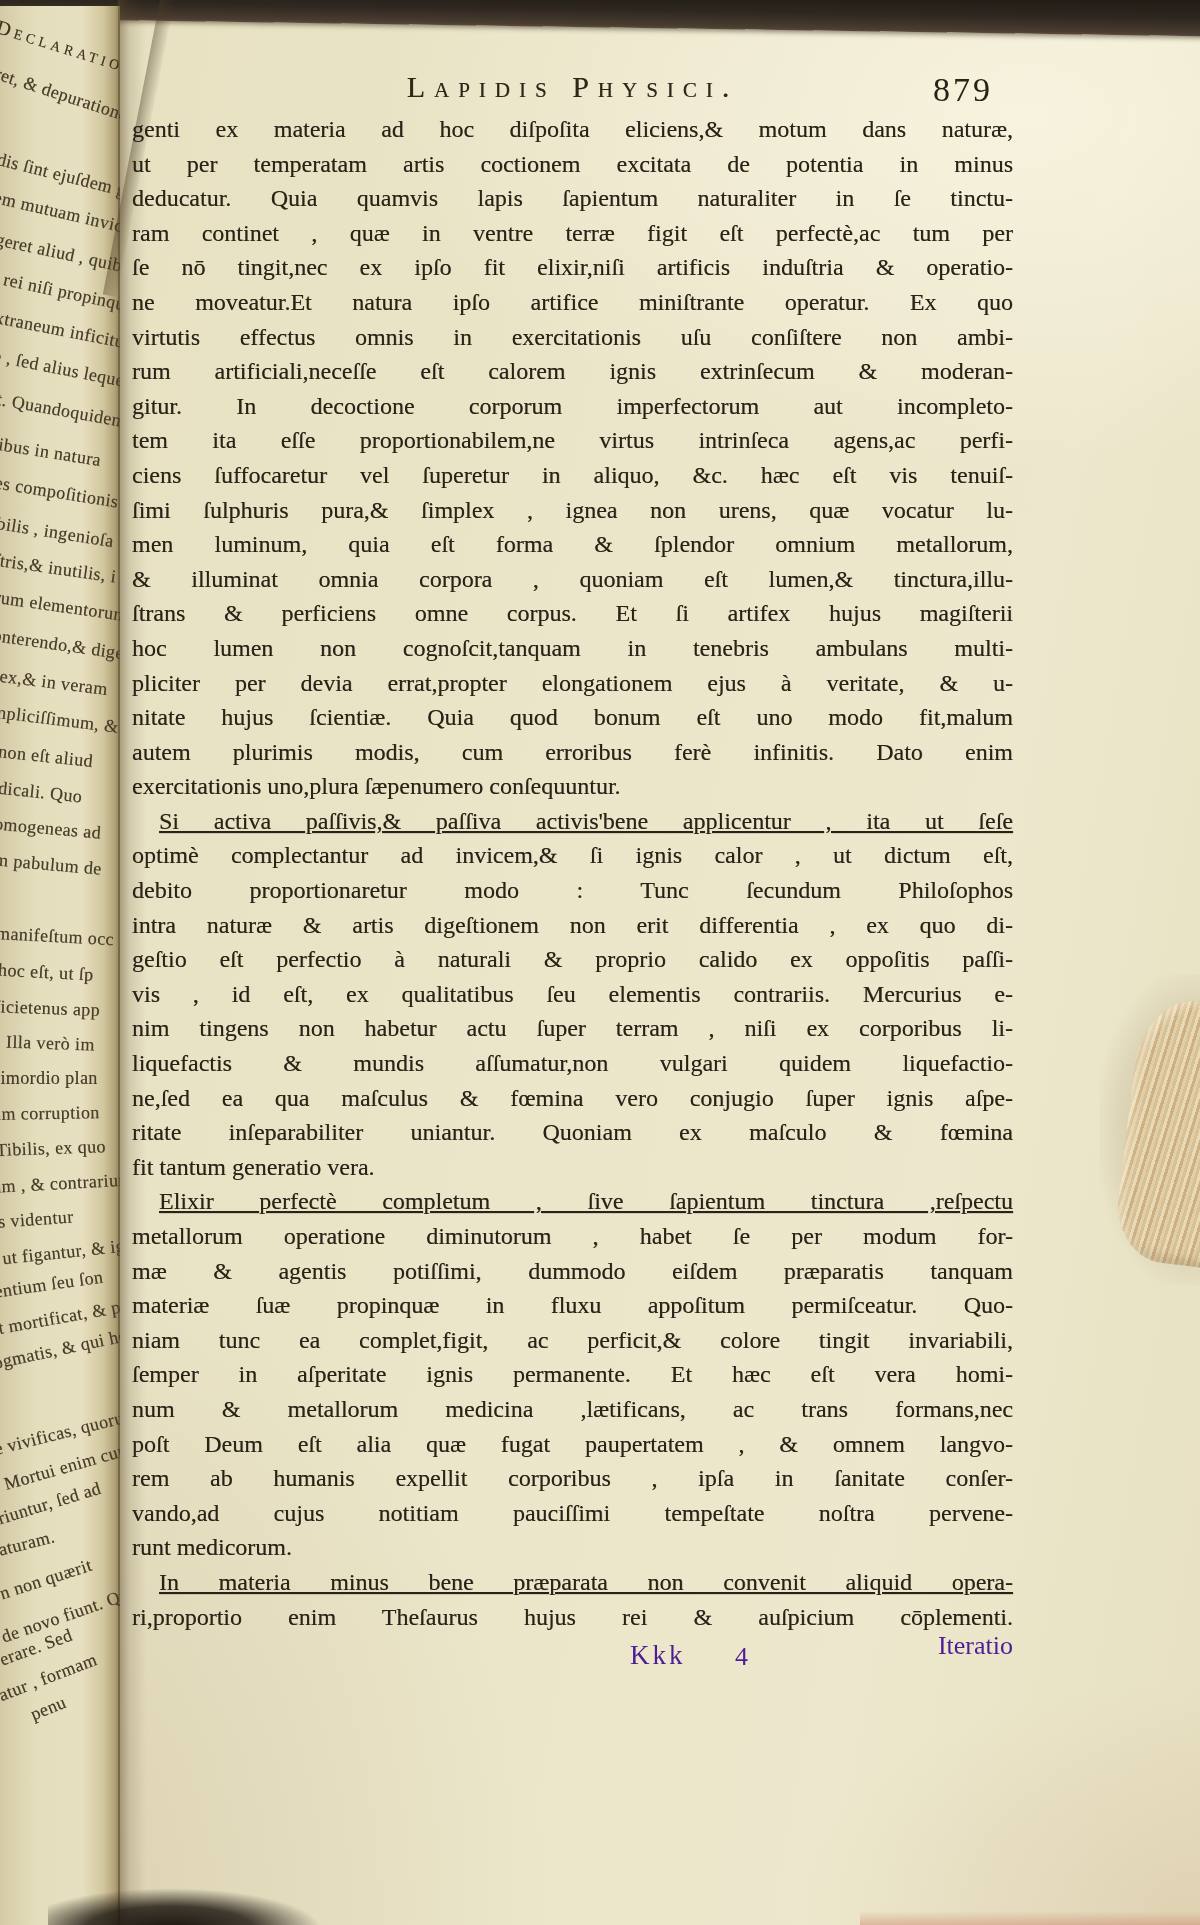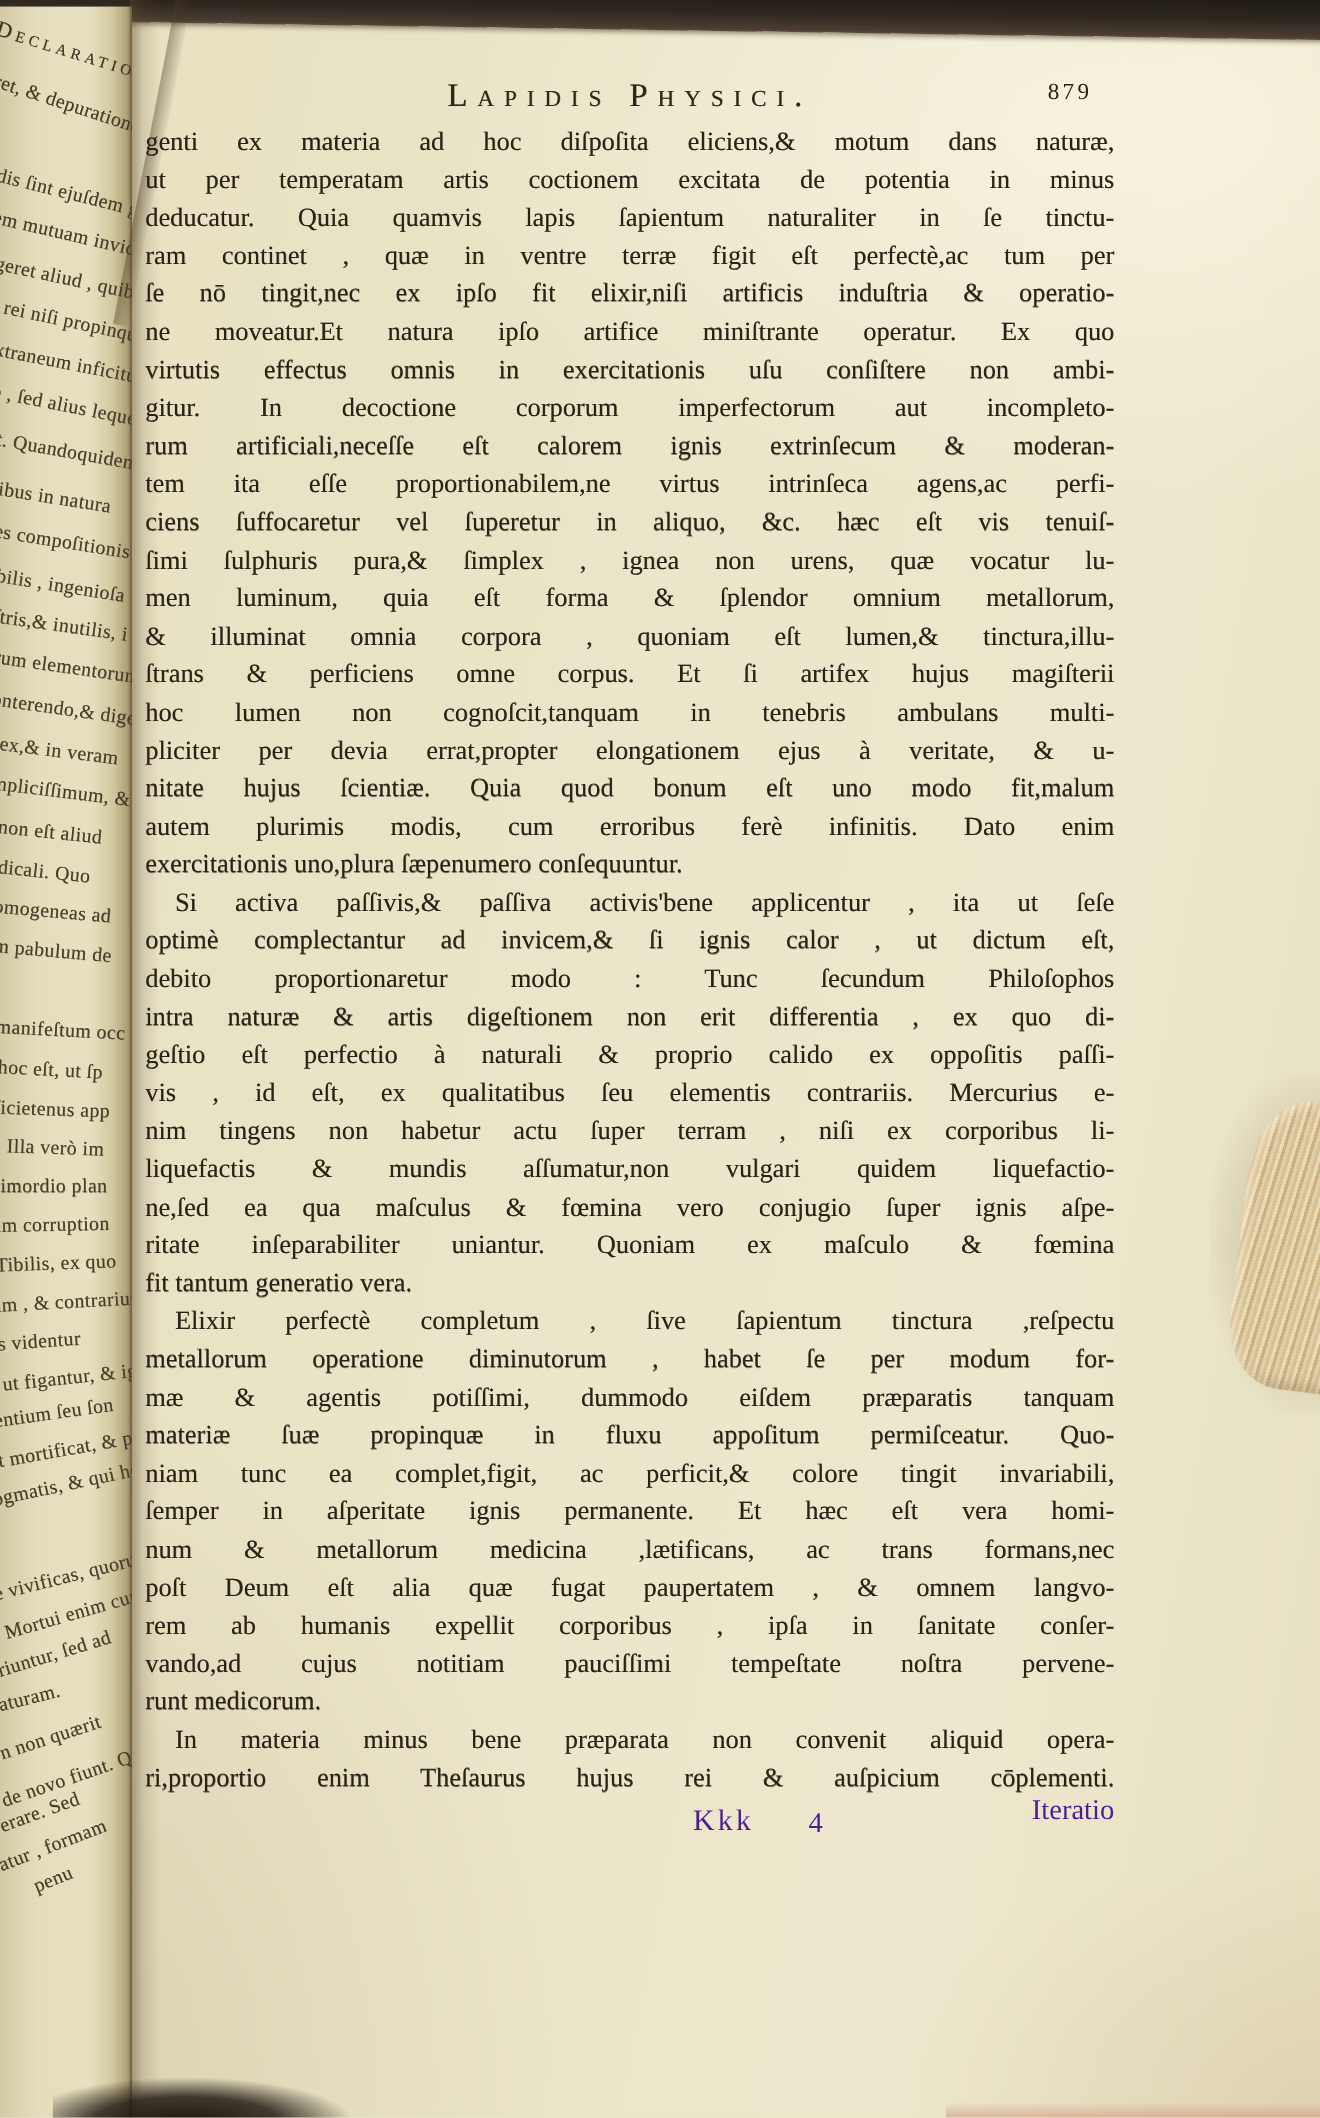--- a/index.html
+++ b/index.html
@@ -50,29 +50,29 @@
     background:linear-gradient(to right,rgba(75,60,35,0.42),rgba(75,60,35,0.05));
   }
 
   
   .text-block{position:absolute;left:132px;top:70px;width:881px;color:#2a2217;}
   .header-row{position:relative;height:42px;}
   .page-title{
     text-align:center;font-variant:small-caps;font-size:30px;letter-spacing:9px;
     color:#2e2619;text-shadow:0.4px 0.4px 0.5px rgba(46,38,25,0.5);
   }
-  .page-number{position:absolute;right:20px;top:1px;font-size:21px;letter-spacing:3px;}
+  .page-number{position:absolute;right:20px;top:1px;font-size:34px;letter-spacing:3px;}
 
   .body-lines{position:absolute;left:0;top:42px;width:881px;}
   .line{
     height:34.6px;line-height:34.6px;font-size:24px;
     text-align:justify;text-align-last:justify;
     text-shadow:0.3px 0.3px 0.4px rgba(43,34,23,0.5);
   }
-  .line.indent{padding-left:27px;}
+  .line.indent{padding-left:27px;text-decoration:underline;}
   .line.nojust{text-align-last:left;}
 
   .footer-row{position:absolute;left:132px;top:1640px;width:881px;height:44px;color:#4c1d95;text-align:center;}
   .sig-mark{position:absolute;left:498px;top:0;font-size:27px;letter-spacing:3px;}
   .sig-num{position:absolute;left:603px;top:2px;font-size:26px;}
   .catchword{position:absolute;right:0;top:-9px;font-size:26px;}
 
   
   .bookmark-halo{
     position:absolute;left:1100px;top:975px;width:130px;height:310px;
@@ -159,22 +159,22 @@
       <div class="page-number">879</div>
     </div>
     <div class="body-lines">
         <div class="line">genti ex materia ad hoc diſpoſita eliciens,&amp; motum dans naturæ,</div>
         <div class="line">ut per temperatam artis coctionem excitata de potentia in minus</div>
         <div class="line">deducatur. Quia quamvis lapis ſapientum naturaliter in ſe tinctu-</div>
         <div class="line">ram continet , quæ in ventre terræ figit eſt perfectè,ac tum per</div>
         <div class="line">ſe nō tingit,nec ex ipſo fit elixir,niſi artificis induſtria &amp; operatio-</div>
         <div class="line">ne moveatur.Et natura ipſo artifice miniſtrante operatur. Ex quo</div>
         <div class="line">virtutis effectus omnis in exercitationis uſu conſiſtere non ambi-</div>
+        <div class="line">rum artificiali,neceſſe eſt calorem ignis extrinſecum &amp; moderan-</div>
         <div class="line">gitur. In decoctione corporum imperfectorum aut incompleto-</div>
-        <div class="line">rum artificiali,neceſſe eſt calorem ignis extrinſecum &amp; moderan-</div>
         <div class="line">tem ita eſſe proportionabilem,ne virtus intrinſeca agens,ac perfi-</div>
         <div class="line">ciens ſuffocaretur vel ſuperetur in aliquo, &amp;c. hæc eſt vis tenuiſ-</div>
         <div class="line">ſimi ſulphuris pura,&amp; ſimplex , ignea non urens, quæ vocatur lu-</div>
         <div class="line">men luminum, quia eſt forma &amp; ſplendor omnium metallorum,</div>
         <div class="line">&amp; illuminat omnia corpora , quoniam eſt lumen,&amp; tinctura,illu-</div>
         <div class="line">ſtrans &amp; perficiens omne corpus. Et ſi artifex hujus magiſterii</div>
         <div class="line">hoc lumen non cognoſcit,tanquam in tenebris ambulans multi-</div>
         <div class="line">pliciter per devia errat,propter elongationem ejus à veritate, &amp; u-</div>
         <div class="line">nitate hujus ſcientiæ. Quia quod bonum eſt uno modo fit,malum</div>
         <div class="line">autem plurimis modis, cum erroribus ferè infinitis.  Dato enim</div>

